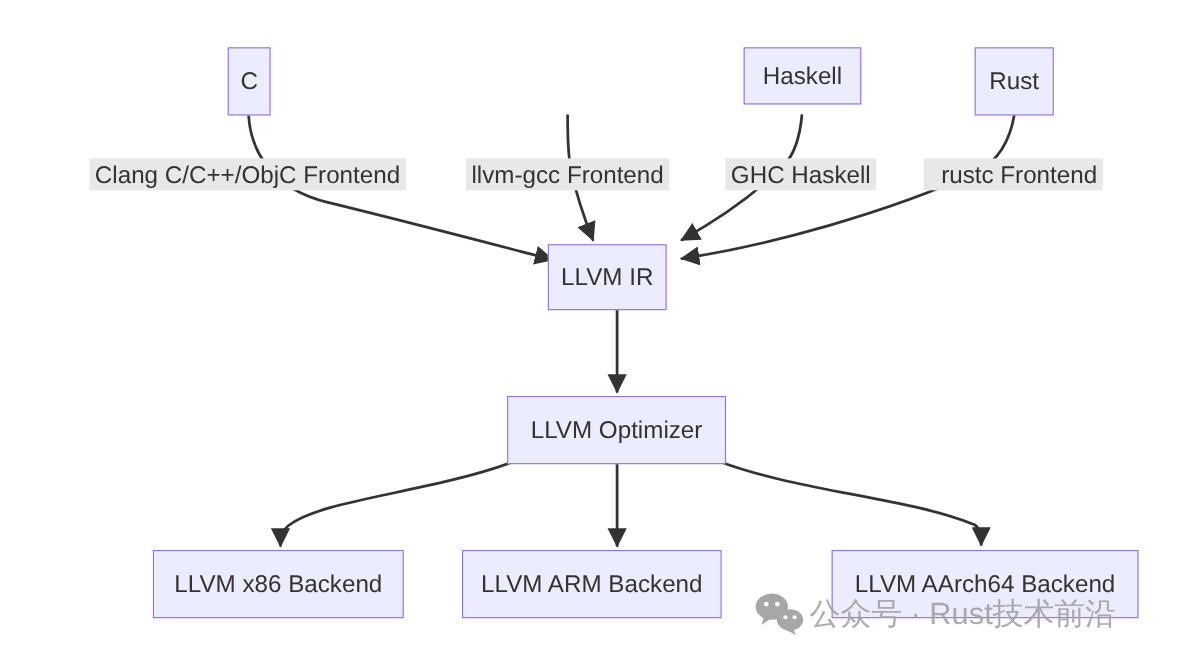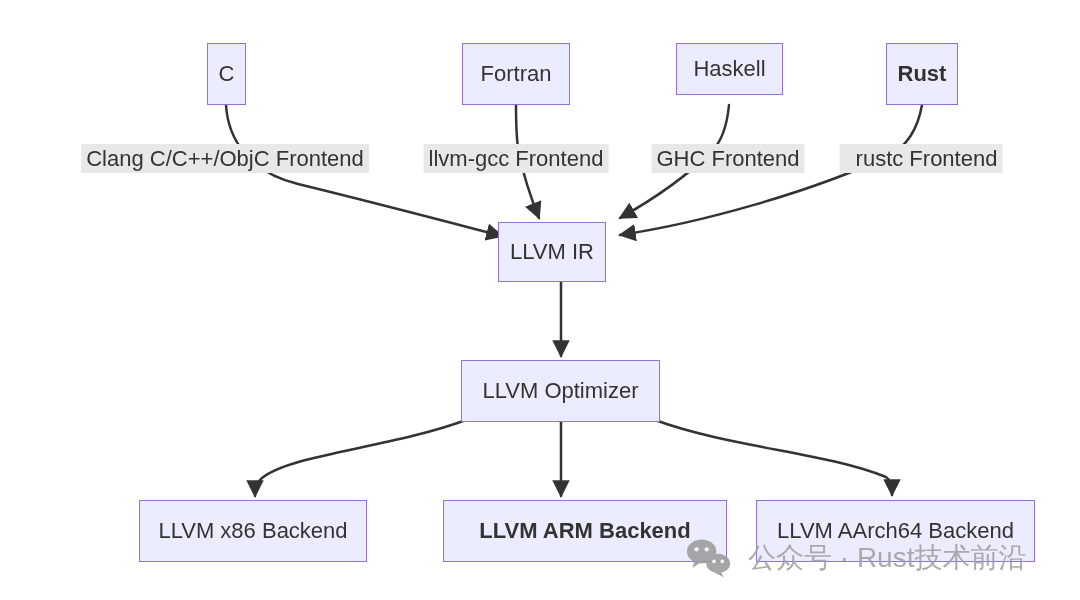--- a/index.html
+++ b/index.html
@@ -30,35 +30,35 @@
     font-size:22px;
     line-height:29px;
     padding:0 5px;
     z-index:2;
     white-space:nowrap;
   }
   
   #node-c{left:207px;top:43px;width:39px;height:62px;}
   #node-fortran{left:462px;top:43px;width:108px;height:62px;}
   #node-haskell{left:676px;top:43px;width:107px;height:52px;}
-  #node-rust{left:886px;top:43px;width:72px;height:62px;font-weight:bold;}
+  #node-rust{left:886px;top:43px;width:72px;height:62px;}
   #node-llvm-ir{left:498px;top:222px;width:108px;height:60px;}
   #node-llvm-optimizer{left:461px;top:360px;width:199px;height:62px;}
   #node-llvm-x86-backend{left:139px;top:500px;width:228px;height:62px;}
-  #node-llvm-arm-backend{left:443px;top:500px;width:284px;height:62px;font-weight:bold;}
+  #node-llvm-arm-backend{left:420px;top:500px;width:236px;height:62px;}
   #node-llvm-aarch64-backend{left:756px;top:500px;width:279px;height:62px;}
   
   #elabel-clang{left:225px;top:144px;}
   #elabel-llvm-gcc{left:516px;top:144px;}
   #elabel-ghc{left:728px;top:144px;}
   #elabel-rustc{left:921px;top:144px;padding-left:16px;}
   
   #watermark{
     position:absolute;left:686px;top:538px;
-    display:flex;align-items:center;gap:16px;
+    display:flex;align-items:center;gap:4px;
     z-index:5;
     color:var(--watermark,#a2a2a2);
     font-size:28px;
     white-space:nowrap;
     opacity:.9;
   }
   #watermark svg{display:block;}
 </style>
 </head>
 <body>
@@ -77,32 +77,31 @@
       <path d="M729,105 C727,126 721,142 712,151 C686,177 652,200 620,218" marker-end="url(#arrow)"></path>
       <path d="M922,105 C918,128 907,146 889,156 C808,193 700,223 620,235" marker-end="url(#arrow)"></path>
       <path d="M561,282 L561,356" marker-end="url(#arrow)"></path>
       <path d="M466,420 C390,448 292,454 262,478 C256,483 255,489 255,496" marker-end="url(#arrow)"></path>
       <path d="M561,422 L561,496" marker-end="url(#arrow)"></path>
       <path d="M655,420 C732,448 824,452 886,477 C891,480 892,487 892,495" marker-end="url(#arrow)"></path>
     </g>
   </svg>
 
   <div class="node" id="node-c">C</div>
-  <div class="node" id="node-fortran">Fortran</div>
   <div class="node" id="node-haskell">Haskell</div>
   <div class="node" id="node-rust">Rust</div>
   <div class="node" id="node-llvm-ir">LLVM IR</div>
   <div class="node" id="node-llvm-optimizer">LLVM Optimizer</div>
   <div class="node" id="node-llvm-x86-backend">LLVM x86 Backend</div>
   <div class="node" id="node-llvm-arm-backend">LLVM ARM Backend</div>
   <div class="node" id="node-llvm-aarch64-backend">LLVM AArch64 Backend</div>
 
   <div class="edge-label" id="elabel-clang">Clang C/C++/ObjC Frontend</div>
   <div class="edge-label" id="elabel-llvm-gcc">llvm-gcc Frontend</div>
-  <div class="edge-label" id="elabel-ghc">GHC Frontend</div>
+  <div class="edge-label" id="elabel-ghc">GHC Haskell</div>
   <div class="edge-label" id="elabel-rustc">rustc Frontend</div>
 
   <div id="watermark">
     <span>
       <svg width="46" height="40" viewBox="0 0 50 42">
         <g fill="#9e9e9e">
           <ellipse cx="17" cy="14" rx="16" ry="13"></ellipse>
           <path d="M9,24 L7,32 L16,26 z"></path>
           <ellipse cx="35" cy="27" rx="13" ry="10.5"></ellipse>
           <path d="M38,36 L41,42 L31,37 z"></path>

